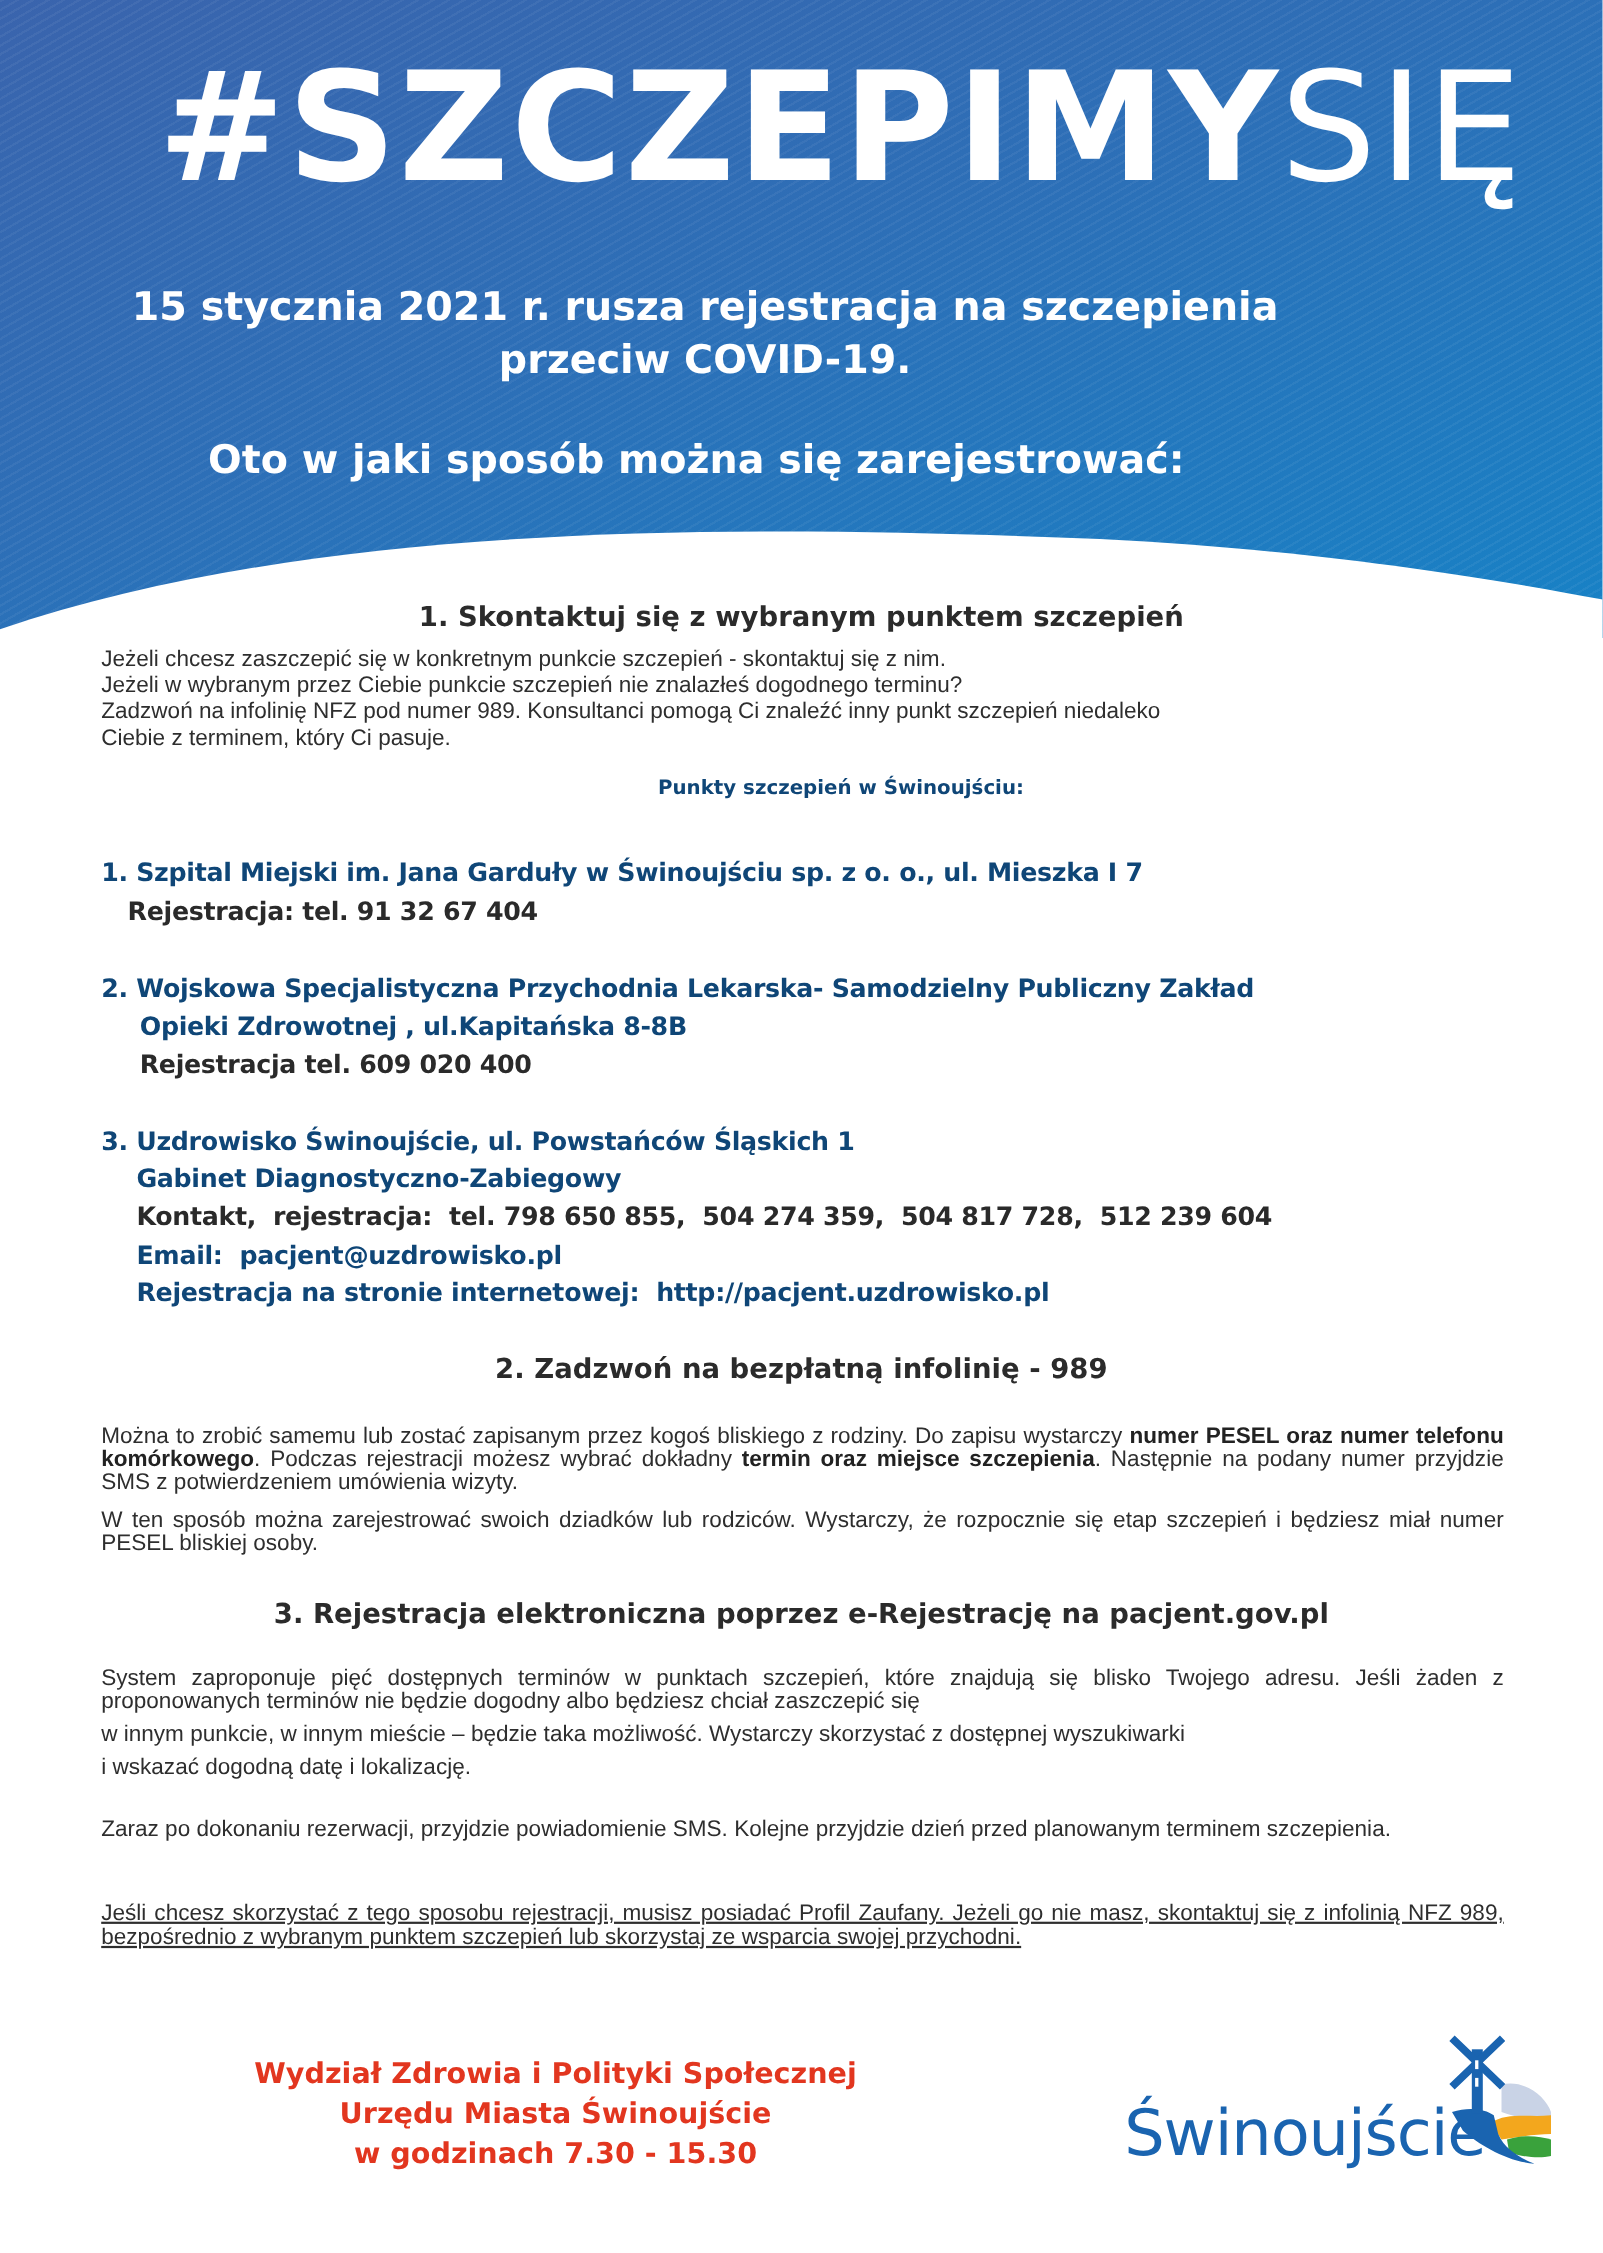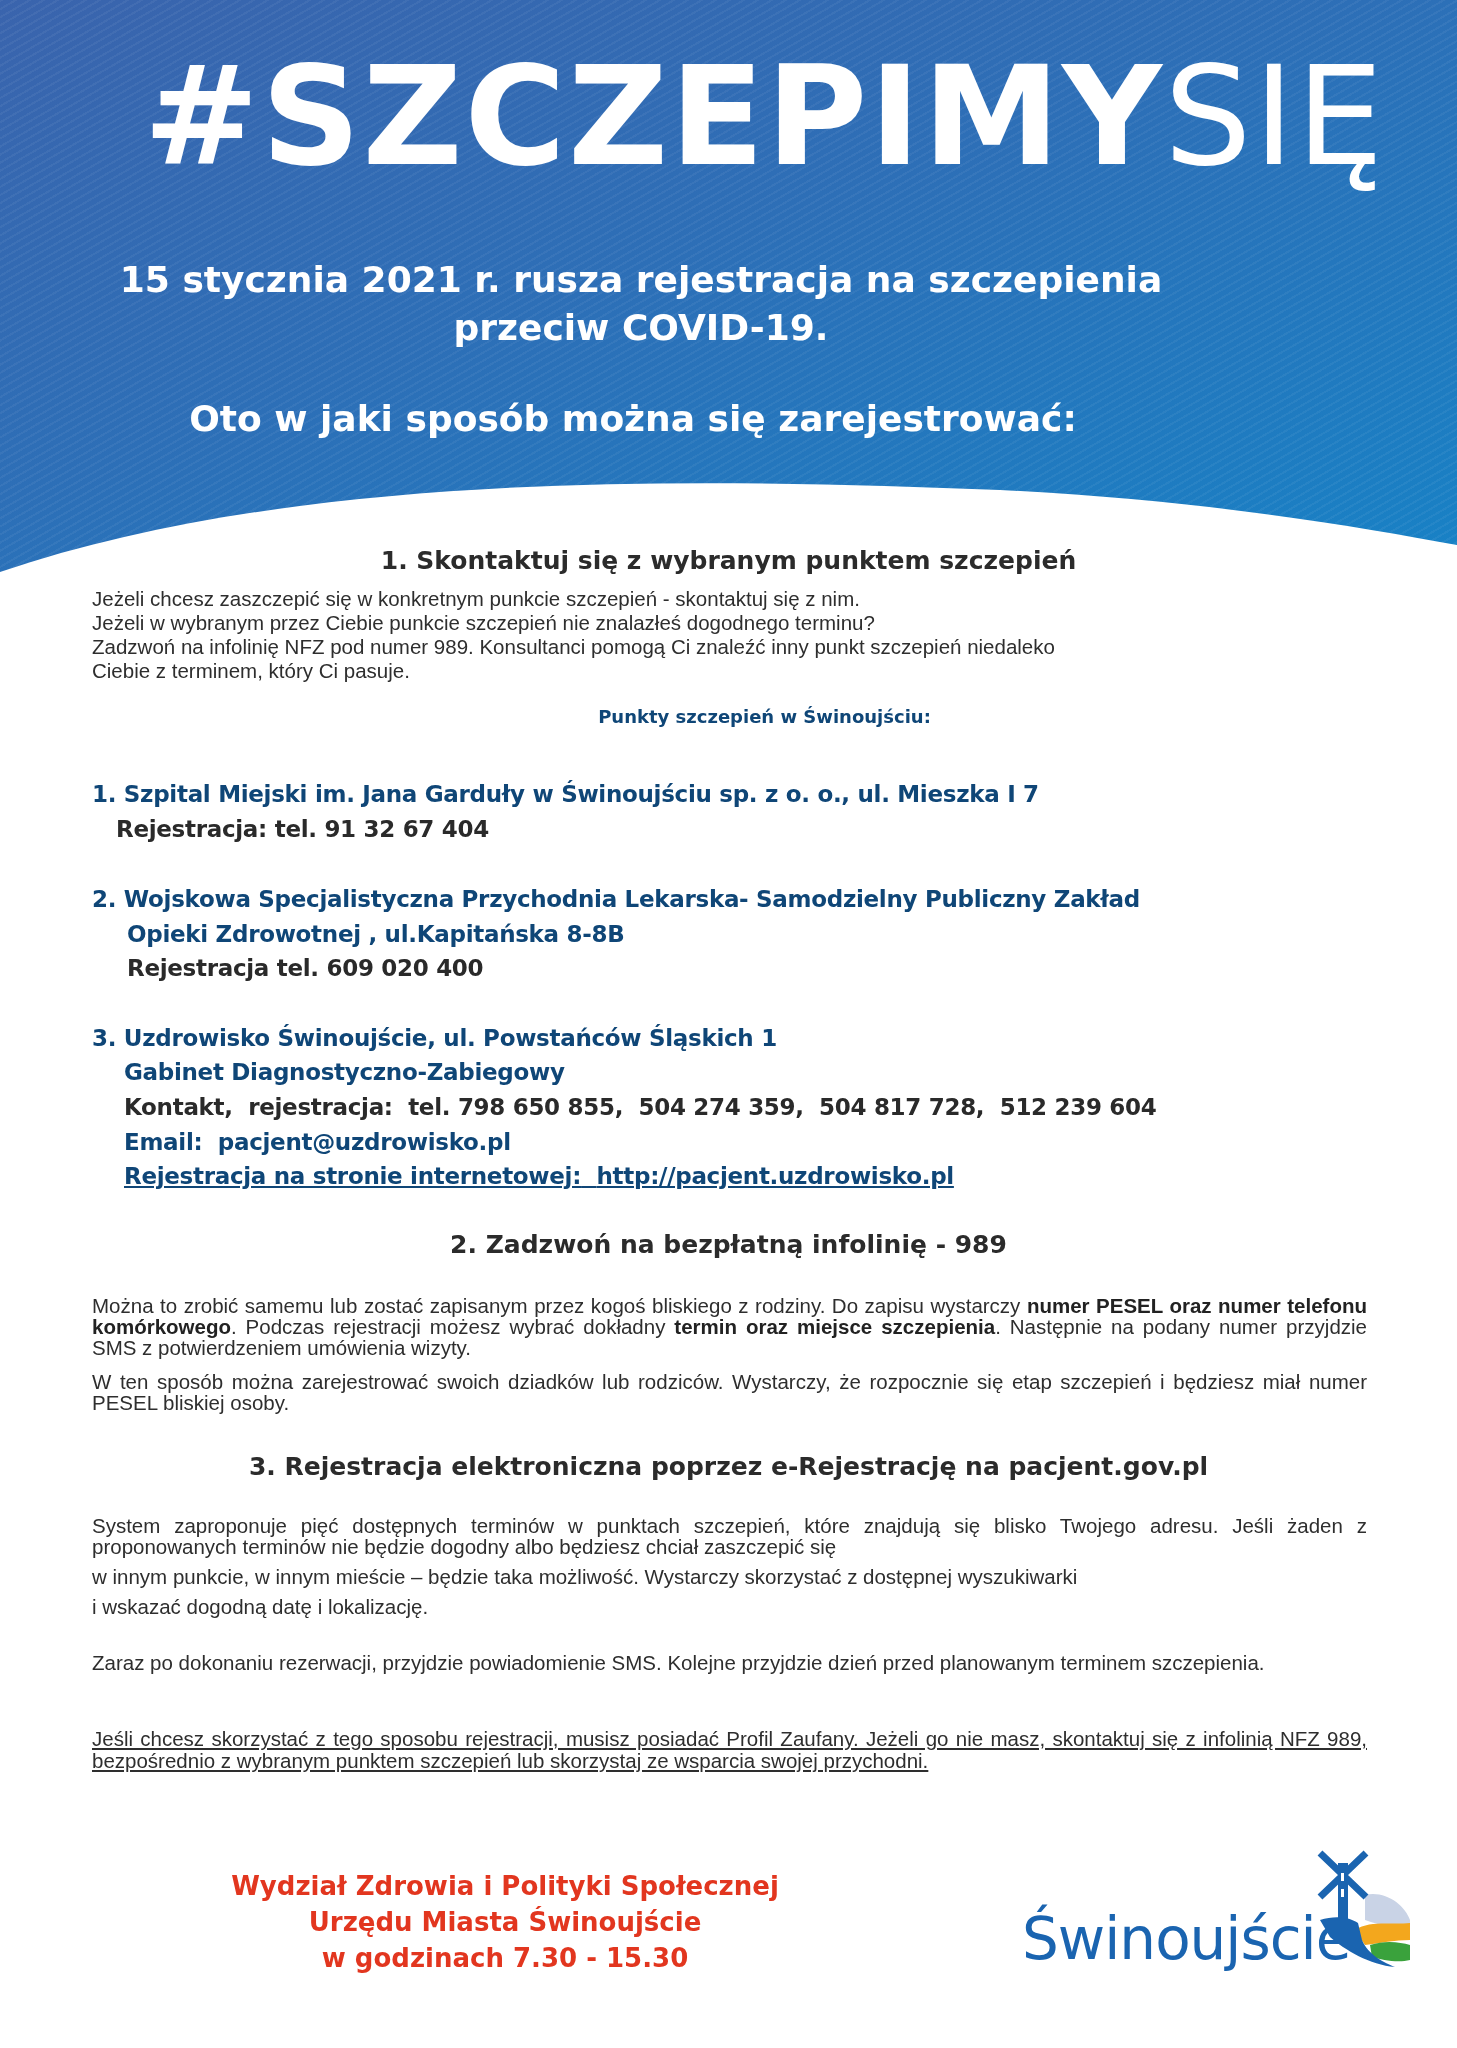--- a/index.html
+++ b/index.html
@@ -98,21 +98,21 @@
 <div class="pt-line blue" style="left:127px;top:921px;">Opieki Zdrowotnej , ul.Kapitańska 8-8B</div>
 <div class="pt-line dark" style="left:127px;top:955px;">Rejestracja tel. 609 020 400</div>
 
 <div class="pt-line blue" style="left:92px;top:1025px;">3. Uzdrowisko Świnoujście, ul. Powstańców Śląskich 1</div>
 <div class="pt-line blue" style="left:124px;top:1059px;">Gabinet Diagnostyczno-Zabiegowy</div>
 <div class="pt-line dark" style="left:124px;top:1094px;white-space:pre;">Kontakt,  rejestracja:  tel. 798 650 855,  504 274 359,  504 817 728,  512 239 604</div>
 <div class="pt-line blue" style="left:124px;top:1129px;">
   <span>Email:</span>&nbsp;
   <span>pacjent@uzdrowisko.pl</span>
 </div>
-<div class="pt-line blue" style="left:124px;top:1163px;text-decoration:underline;">
+<div class="pt-line blue" style="left:124px;top:1163px;">
   <span>Rejestracja na stronie internetowej:</span>&nbsp;
   <span>http://pacjent.uzdrowisko.pl</span>
 </div>
 
 <div class="section-title" style="top:1230px;font-size:25px;">2. Zadzwoń na bezpłatną infolinię - 989</div>
 <div class="para justify" style="top:1295px;line-height:21px;"><span>Można to zrobić samemu lub zostać zapisanym przez kogoś bliskiego z rodziny. Do zapisu wystarczy </span><b>numer PESEL oraz numer telefonu komórkowego</b><span>. Podczas rejestracji możesz wybrać dokładny </span><b>termin oraz miejsce szczepienia</b><span>. Następnie na podany numer przyjdzie SMS z potwierdzeniem umówienia wizyty.</span></div>
 <div class="para justify" style="top:1371px;line-height:21px;">W ten sposób można zarejestrować swoich dziadków lub rodziców. Wystarczy, że rozpocznie się etap szczepień i będziesz miał numer PESEL bliskiej osoby.</div>
 
 <div class="section-title" style="top:1452px;font-size:25px;">3. Rejestracja elektroniczna poprzez e-Rejestrację na pacjent.gov.pl</div>
 <div class="para" style="top:1515px;">

